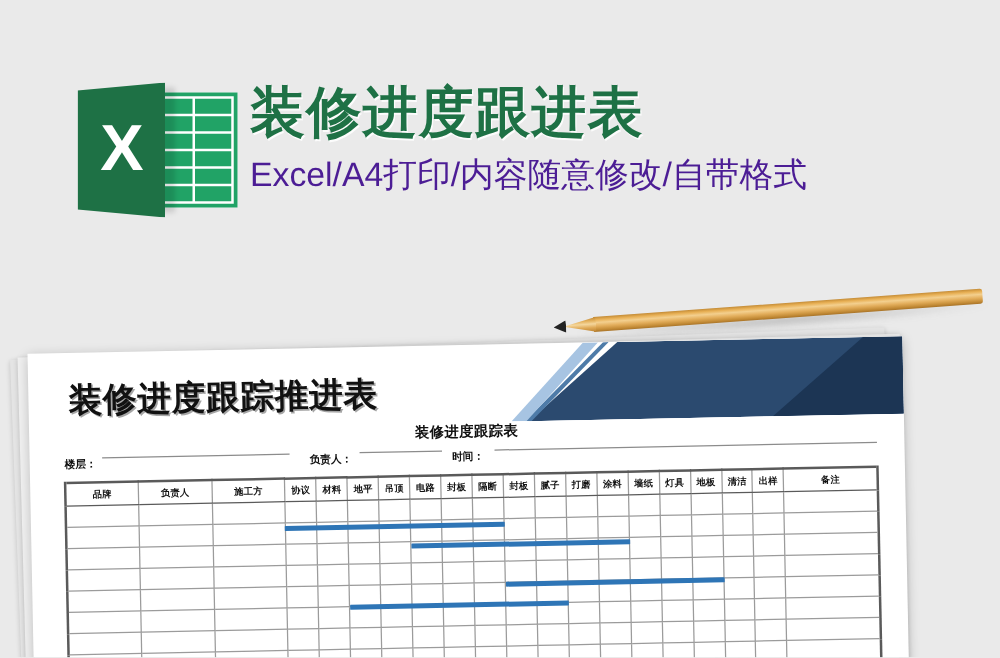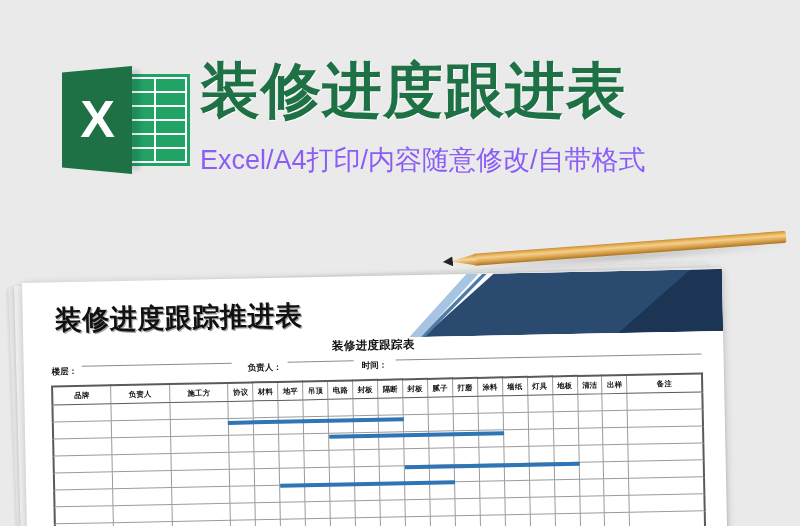--- a/index.html
+++ b/index.html
@@ -90,32 +90,32 @@
     padding-bottom: 2px;
     box-sizing: border-box;
   }
 
   #hero-text {
     position: absolute;
     left: 200px; top: 62px;
     width: 590px;
   }
   #hero-title {
-    font-size: 60px;
+    font-size: 44px;
     font-weight: bold;
     color: #1e7145;
     letter-spacing: 1px;
     line-height: 58px;
     text-shadow: 1px 1px 0 rgba(255,255,255,0.85);
     white-space: nowrap;
   }
   #hero-sub {
-    margin-top: 23px;
+    margin-top: 3px;
     font-size: 27px;
-    color: #8b5cf6;
+    color: #4c1d95;
     letter-spacing: 0px;
     line-height: 34px;
     white-space: nowrap;
   }
 
   
   #doc-scene {
     position: absolute;
     left: 0; top: 228px;
     width: 800px; height: 298px;

